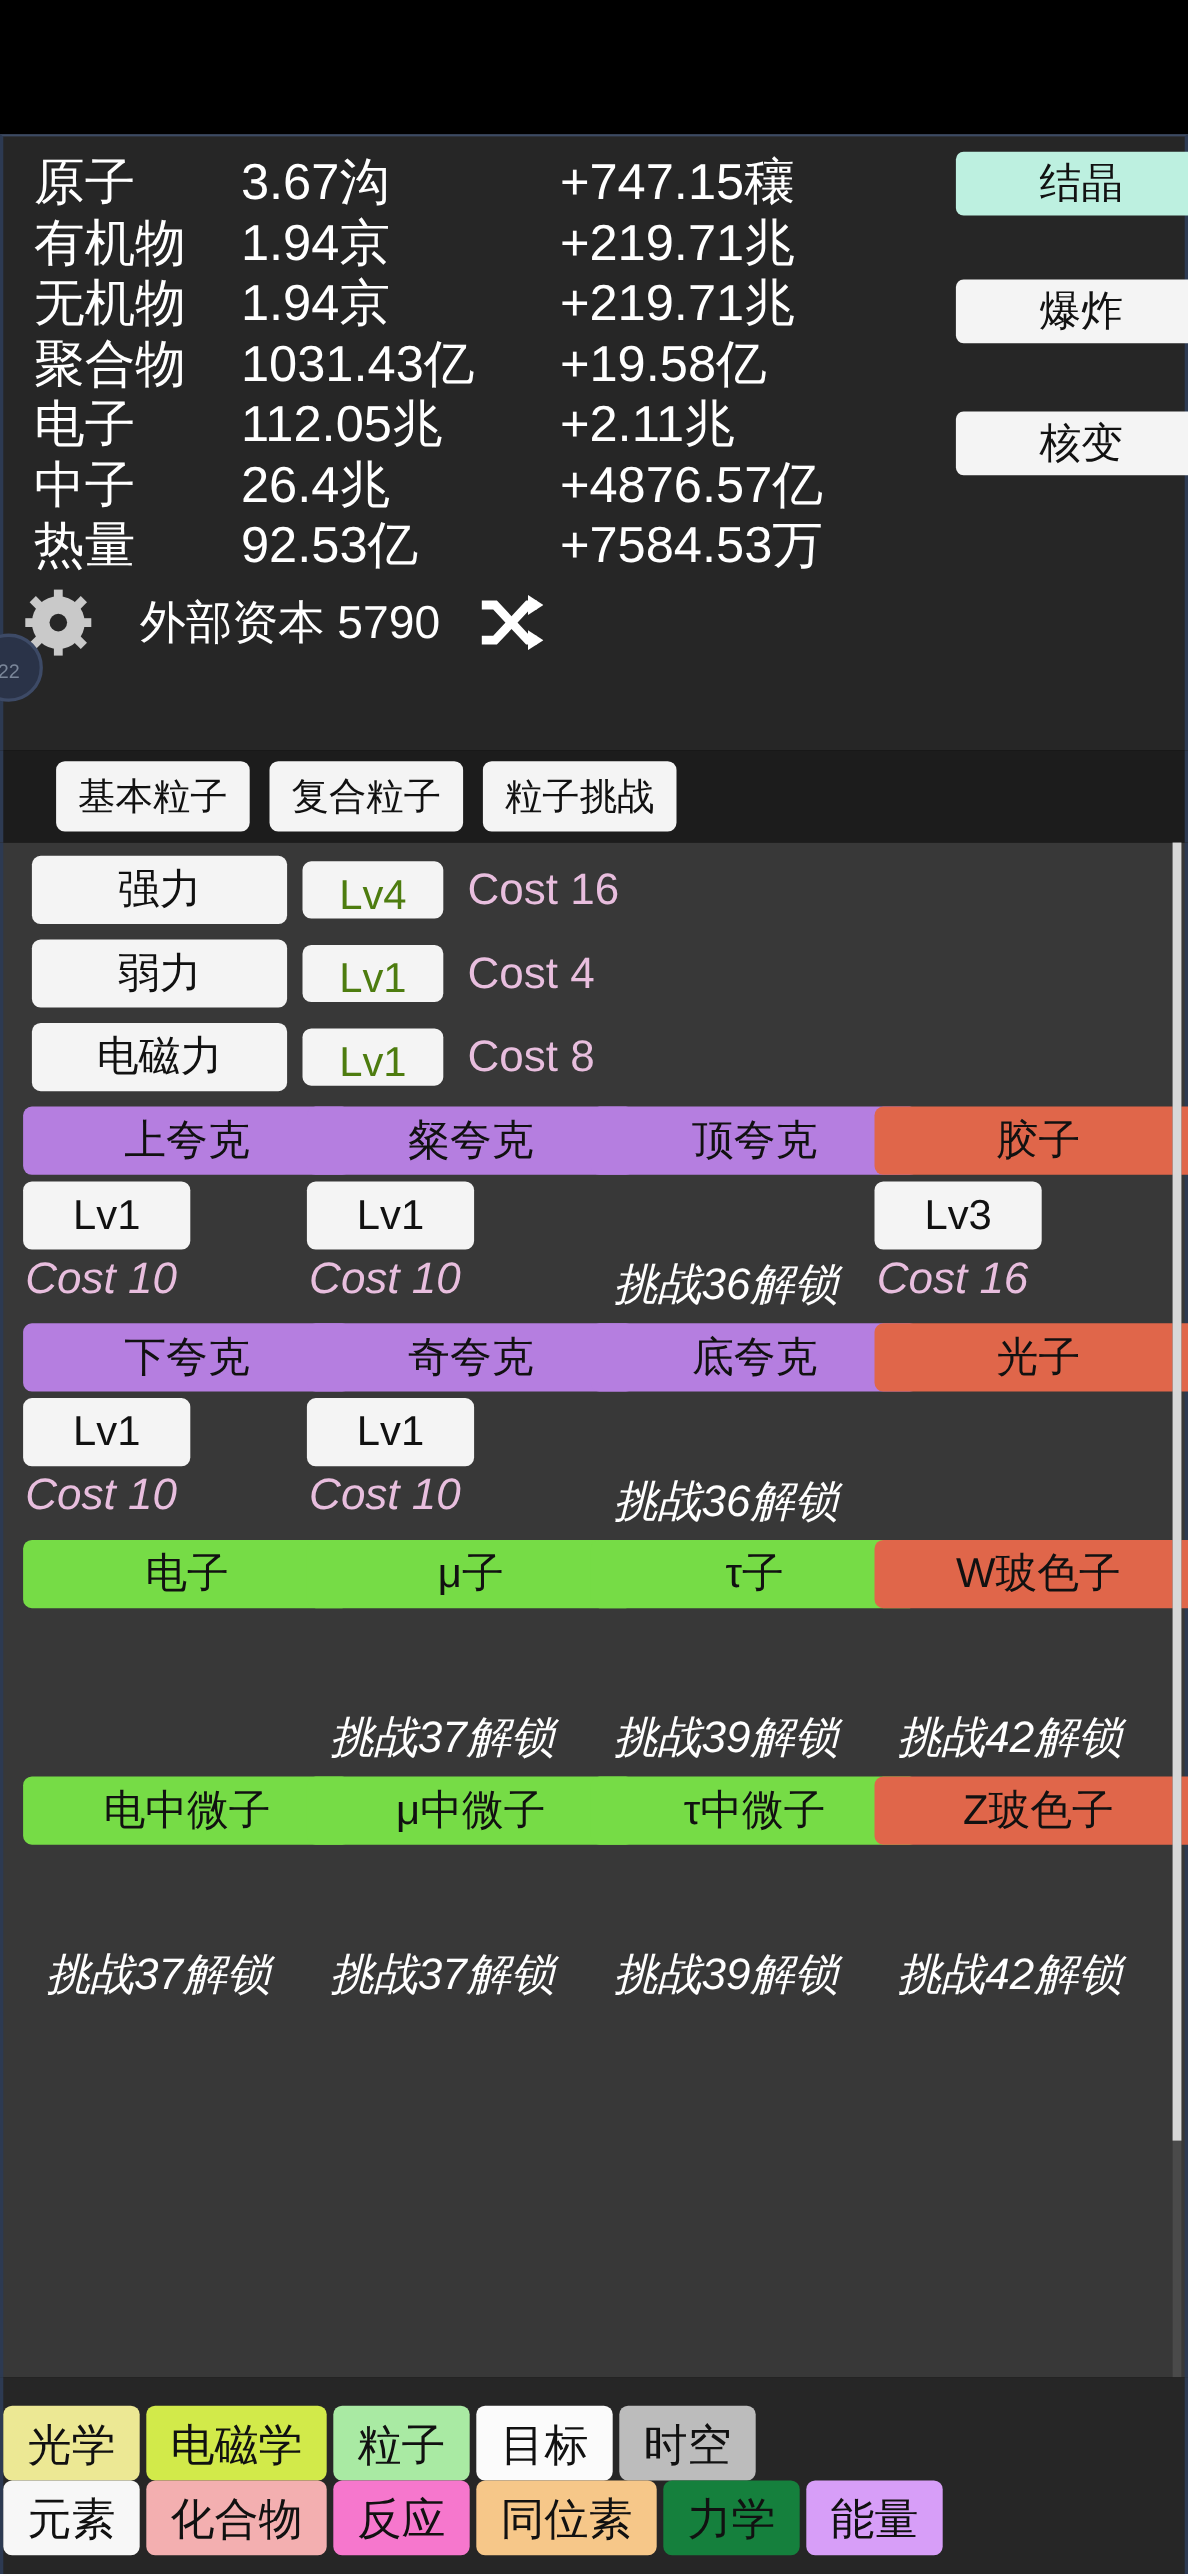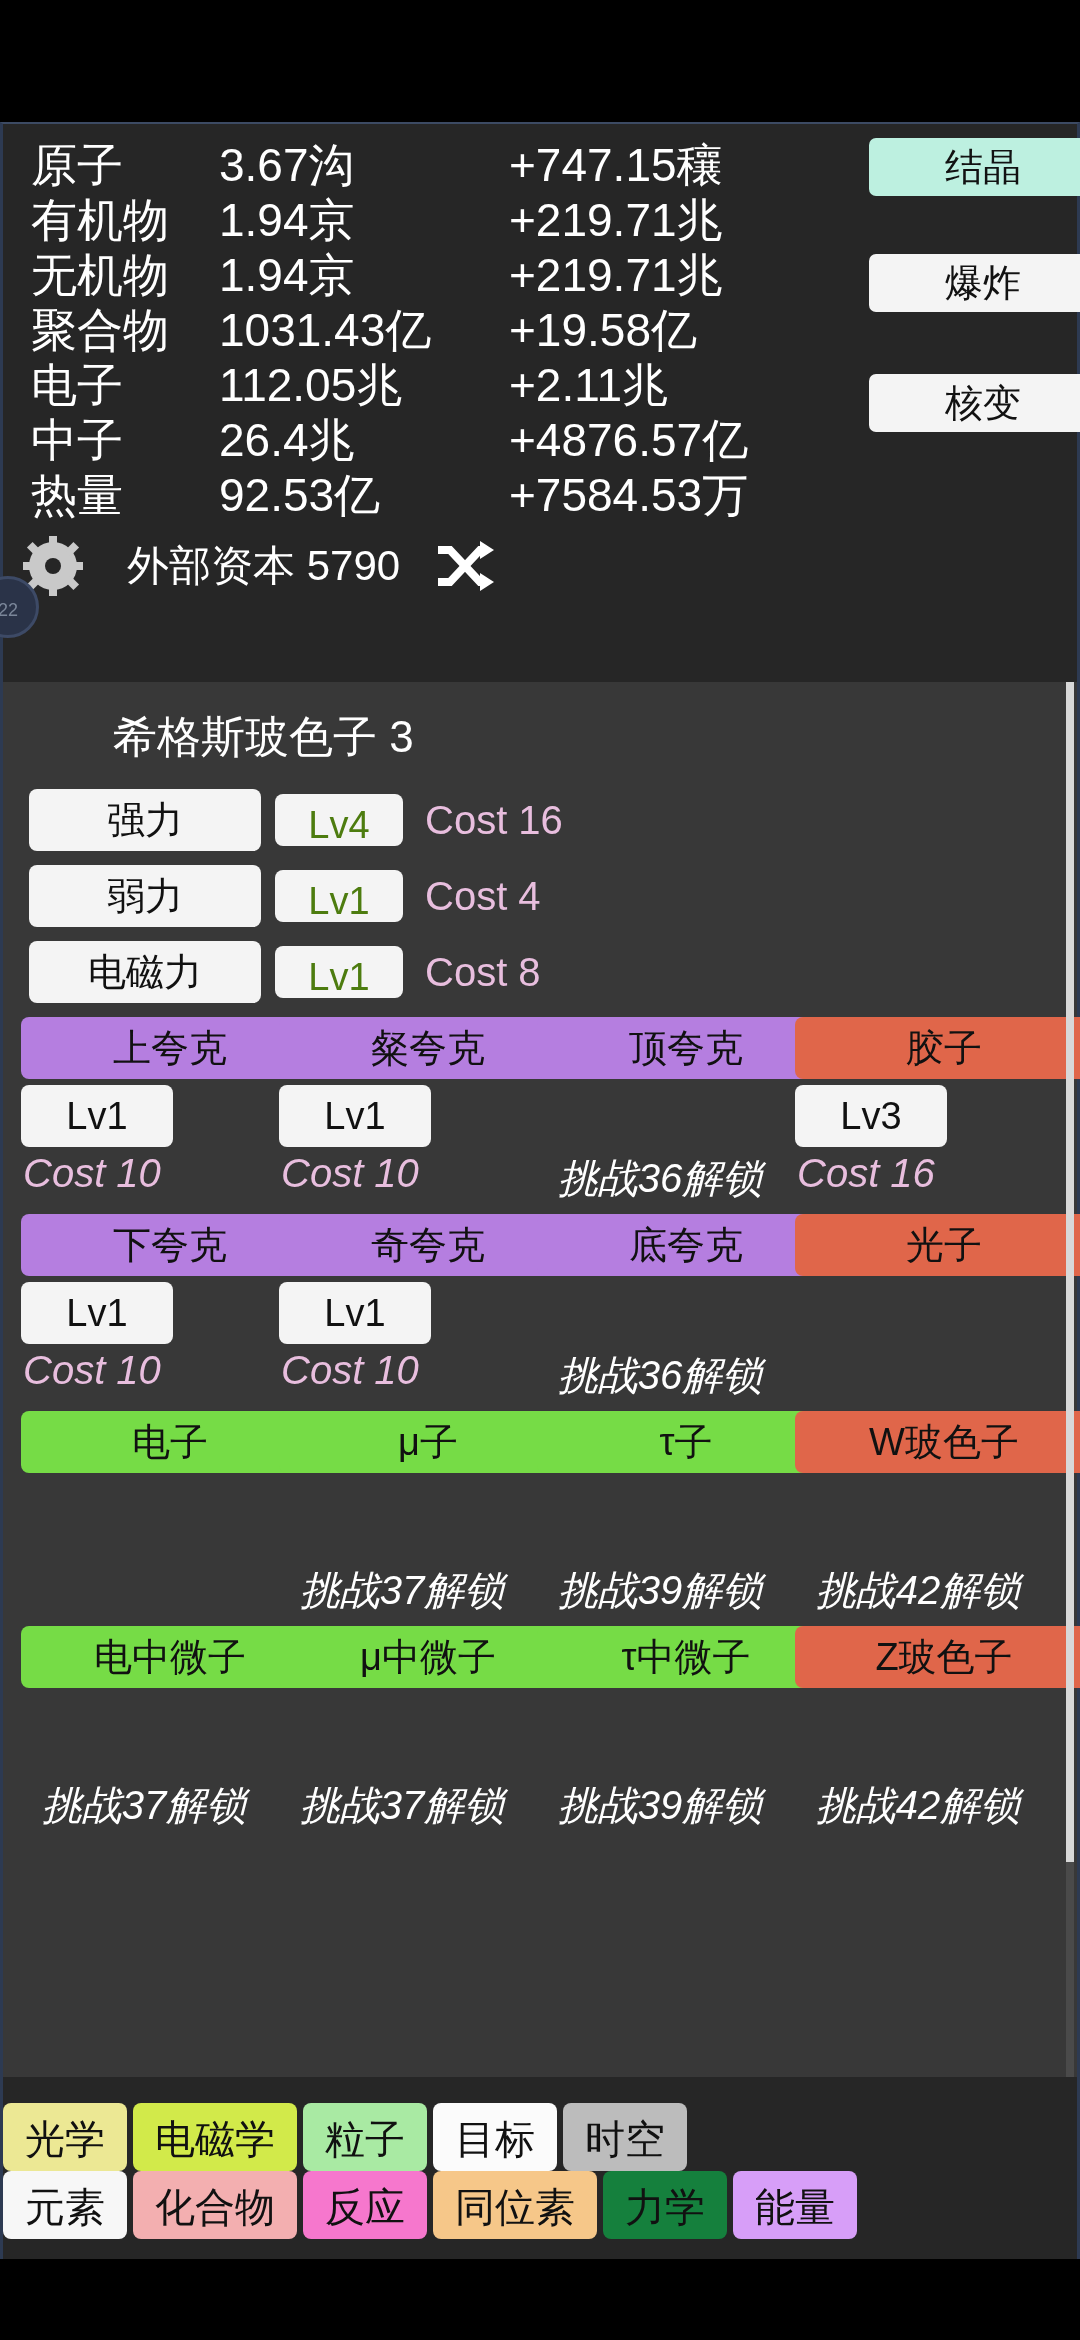--- a/index.html
+++ b/index.html
@@ -304,23 +304,27 @@
             <path d="M2 9 H14 L44 41 H52"></path>
             <path d="M2 41 H14 L44 9 H52"></path>
           </g>
           <polygon points="44,0 58,9 44,18" fill="#ffffff"></polygon>
           <polygon points="44,32 58,41 44,50" fill="#ffffff"></polygon>
         </svg>
       </span>
     </div>
   </div>
 
+  <div class="tabbar">
+    <div class="tab">基本粒子</div>
+    <div class="tab">复合粒子</div>
+    <div class="tab">粒子挑战</div>
+  </div>
 
   <div class="content">
-    <div class="section-title">希格斯玻色子 3</div>
 
     <div class="force-row">
       <div class="force-btn">强力</div>
       <div class="lv-btn">Lv4</div>
       <div class="cost-label">Cost 16</div>
     </div>
     <div class="force-row">
       <div class="force-btn">弱力</div>
       <div class="lv-btn">Lv1</div>
       <div class="cost-label">Cost 4</div>

